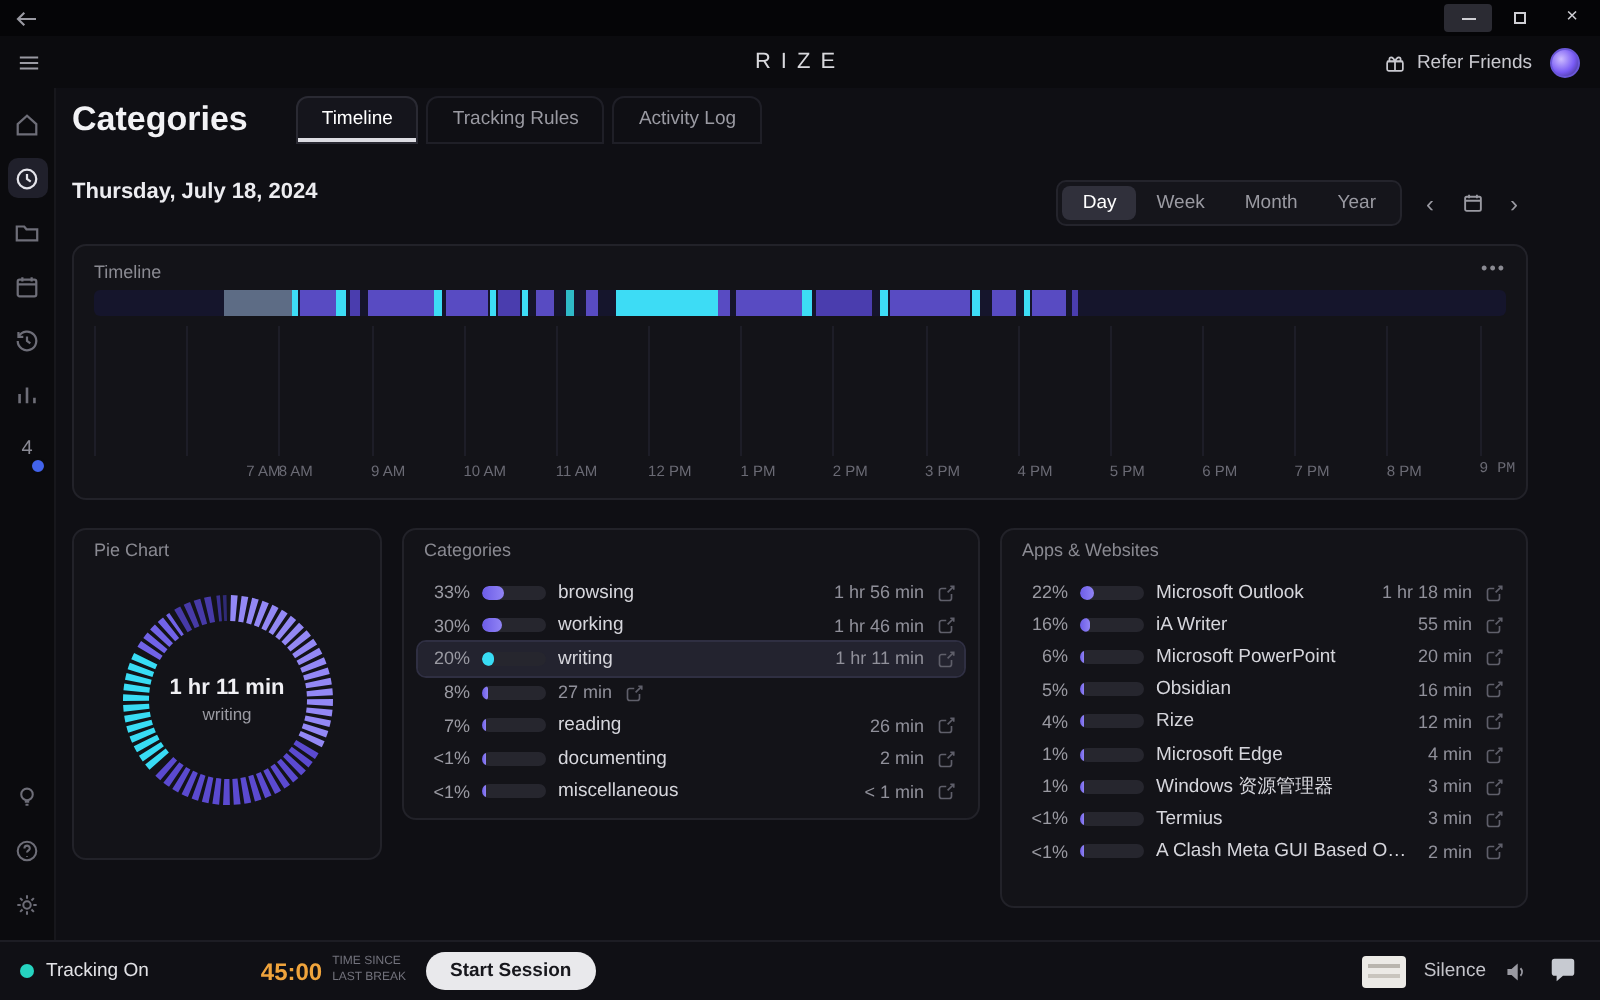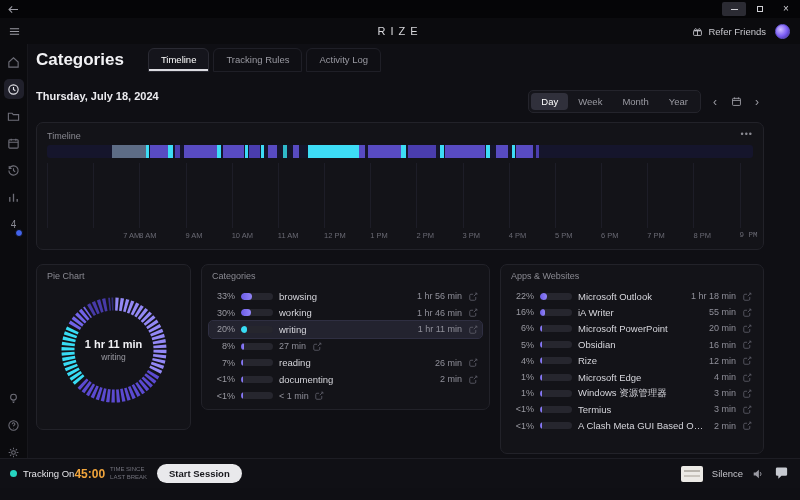--- a/index.html
+++ b/index.html
@@ -82,25 +82,25 @@
   #apps-card .row{height:16.2px}
   .row.hl{background:#23232f;outline:1px solid #2f2f42}
   .pct{width:22px;text-align:right;font-size:9px;color:#9a9aa2;flex-shrink:0}
   .bar{width:32px;height:7px;background:#26262e;border-radius:3.5px;overflow:hidden;flex-shrink:0}
   .fill{display:block;height:100%;border-radius:3.5px;background:linear-gradient(90deg,#6c5ce7,#9184f5)}
   .row-label{flex:1;font-size:9.5px;color:#d6d6dc;white-space:nowrap;overflow:hidden;text-overflow:ellipsis}
   .dur{font-size:9px;color:#90909a;white-space:nowrap;flex-shrink:0}
   .row-icon{width:10px;height:10px;color:#5f5f6a;flex-shrink:0;display:flex;align-items:center;justify-content:center}
 
   
-  .statusbar{position:absolute;left:0;right:0;bottom:12px;height:30px;background:#101015;border-top:1px solid #1d1d24;
+  .statusbar{position:absolute;left:0;right:0;bottom:0;height:30px;background:#101015;border-top:1px solid #1d1d24;
     display:flex;align-items:center;padding:0 10px;z-index:5}
   .track-dot{width:7px;height:7px;border-radius:50%;background:#26d4c0;margin-right:6px;flex-shrink:0}
   .tracking-label{font-size:9.5px;color:#e2e2e6}
-  .timer{font-size:12px;font-weight:bold;color:#f0a43c}
+  .timer{margin-left:56px;font-size:12px;font-weight:bold;color:#f0a43c}
   .timer-caption{margin-left:5px;font-size:6px;color:#72727c;line-height:1.25;text-transform:uppercase}
   .start-btn{margin-left:10px;font-size:9.5px;font-weight:bold;color:#17171c;background:#e9e9ec;border:none;border-radius:11px;padding:4px 12px;cursor:pointer}
   .sb-right{margin-left:auto;display:flex;align-items:center;gap:9px}
   .thumb{width:22px;height:16px;background:#eceae6;border-radius:2px;position:relative;overflow:hidden}
   .thumb::after{content:"";position:absolute;left:3px;top:4px;right:3px;height:2px;background:#b9b5ae;box-shadow:0 5px 0 #c9c5be}
   .silence-label{font-size:9.5px;color:#c4c4ca}
   .speaker{color:#9a9aa2;display:flex}
   .chat-btn{width:17px;height:17px;border-radius:4px;background:transparent;display:flex;align-items:center;justify-content:center;cursor:pointer}
 </style>
 </head>
@@ -412,20 +412,21 @@
                 <path d="M8.2 1.5h2.3v2.3M10.3 1.7L6.4 5.6M9 6.6v2.9A1.5 1.5 0 0 1 7.5 11h-5A1.5 1.5 0 0 1 1 9.5v-5A1.5 1.5 0 0 1 2.5 3h3"></path>
               </svg>
     </span>
   </div>
 
   <div class="row">
     <span class="pct">&lt;1%</span>
     <span class="bar">
               <span class="fill" style="width: 5%;"></span>
             </span>
+    <span class="row-label">miscellaneous</span>
     <span class="dur">&lt; 1 min</span>
     <span class="row-icon">
       <svg width="9" height="9" viewBox="0 0 12 12" fill="none" stroke="currentColor" stroke-width="1.1">
                 <path d="M8.2 1.5h2.3v2.3M10.3 1.7L6.4 5.6M9 6.6v2.9A1.5 1.5 0 0 1 7.5 11h-5A1.5 1.5 0 0 1 1 9.5v-5A1.5 1.5 0 0 1 2.5 3h3"></path>
               </svg>
     </span>
   </div>
 </div>
     </div>
 

